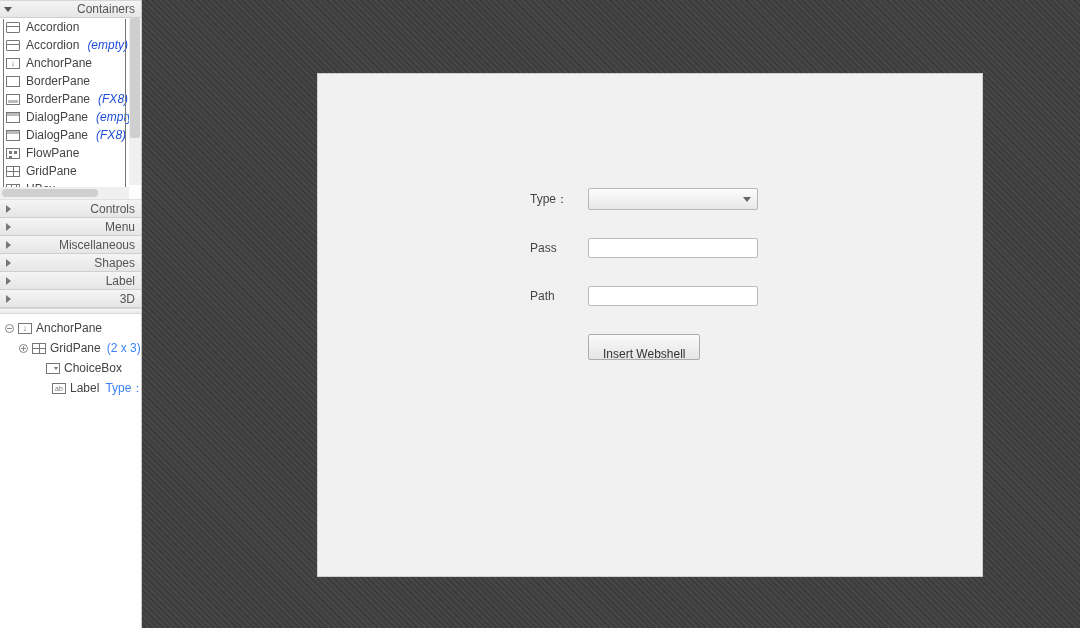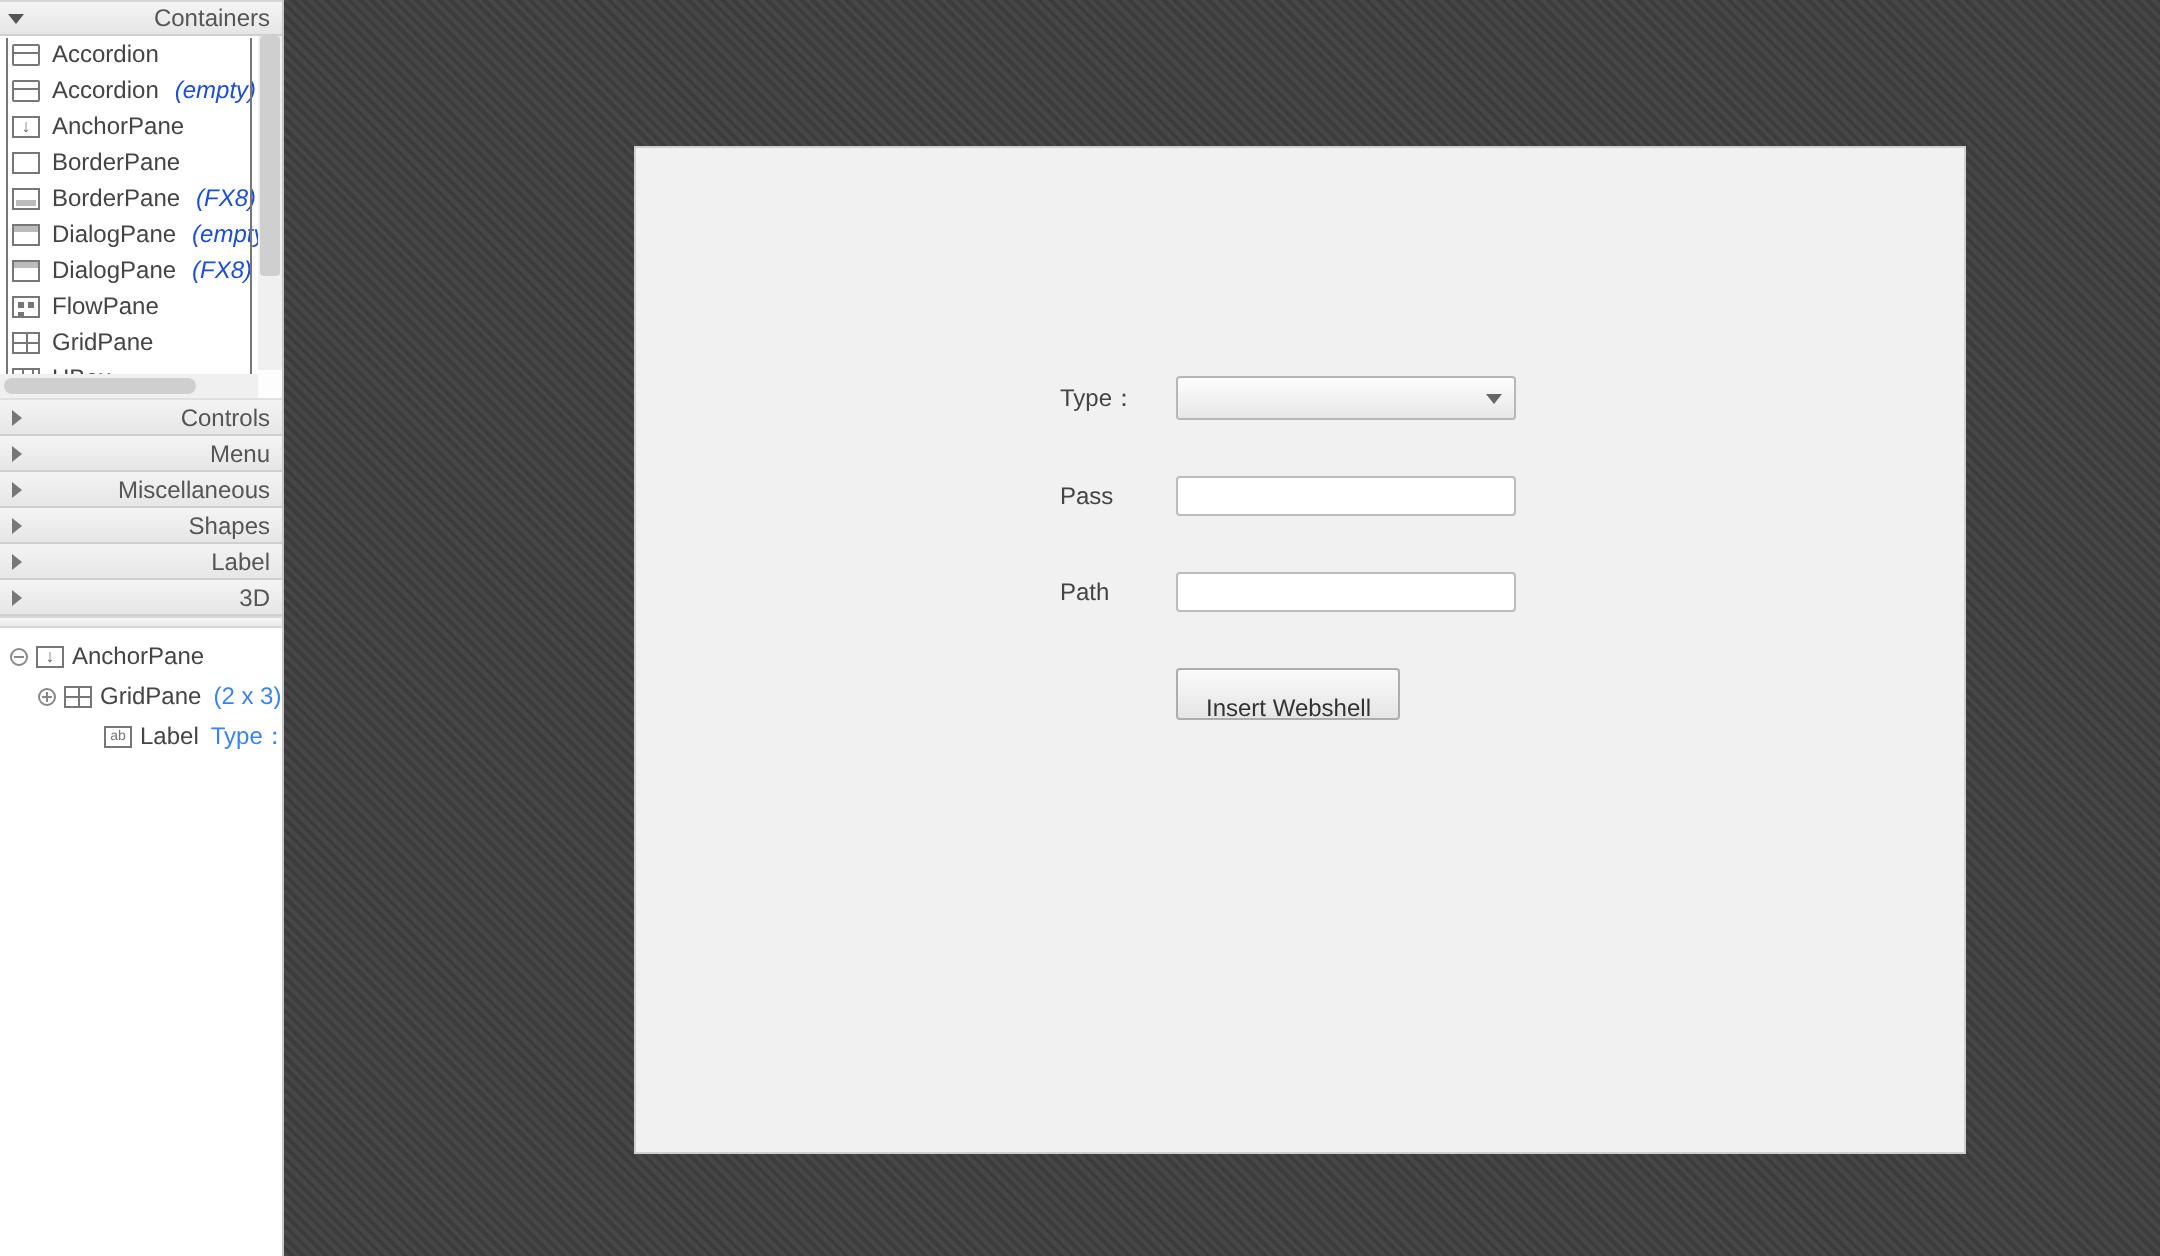--- a/index.html
+++ b/index.html
@@ -211,20 +211,26 @@
         <span class="extra"></span>
       </div>
       <div class="tree-row" style="padding-left:18px">
         <span class="disc">
             <span class="plus"></span>
           </span>
         <span class="glyph g-grid"></span>
         <span class="lbl">GridPane</span>
         <span class="extra">(2 x 3)</span>
       </div>
+      <div class="tree-row" style="padding-left:32px">
+        <span class="disc"></span>
+        <span class="glyph g-choice"></span>
+        <span class="lbl">ChoiceBox</span>
+        <span class="extra"></span>
+      </div>
       <div class="tree-row" style="padding-left:48px">
         <span class="disc"></span>
         <span class="glyph g-label"></span>
         <span class="lbl">Label</span>
         <span class="extra">Type：</span>
       </div>
     </div>
   </div>
 
   <div class="canvas">

